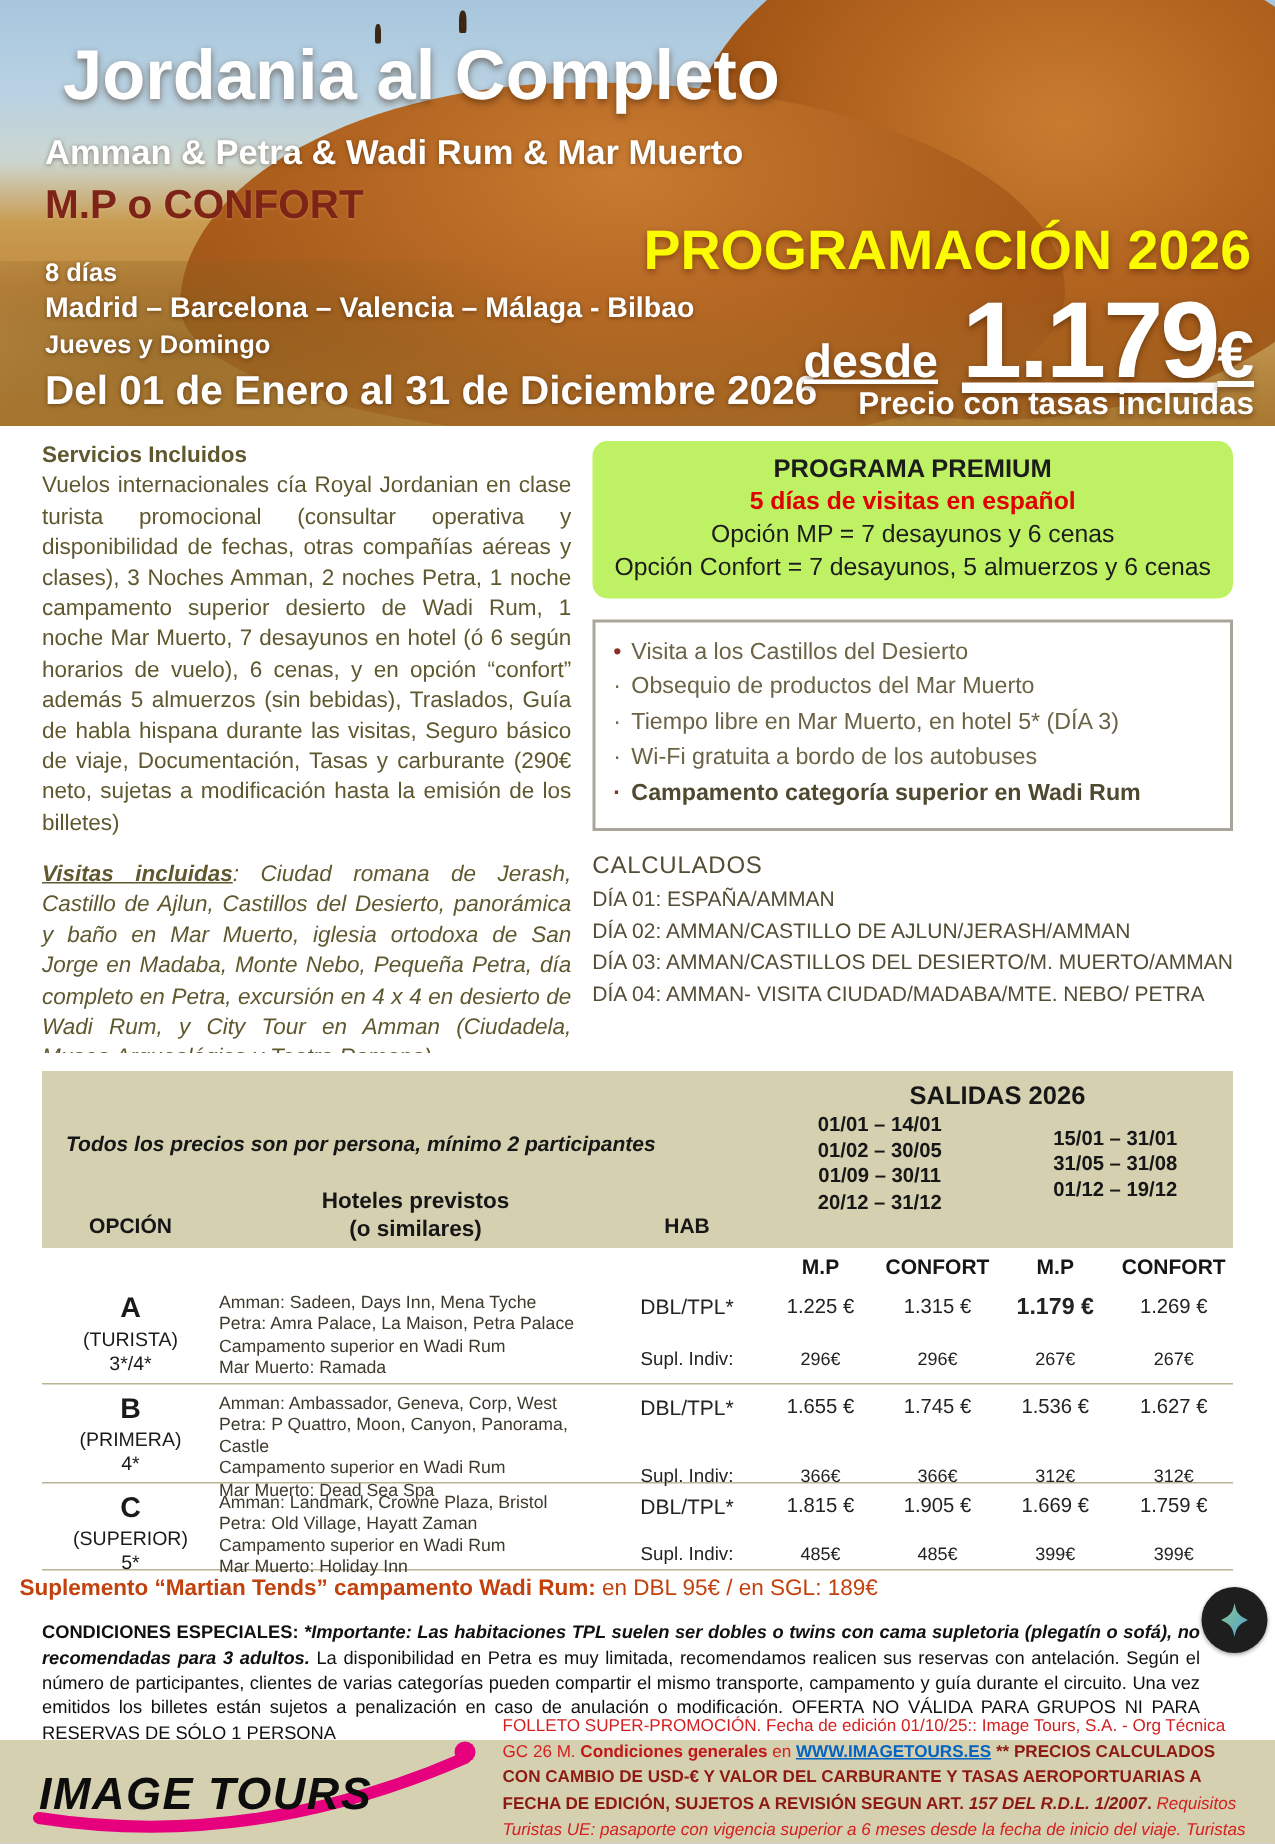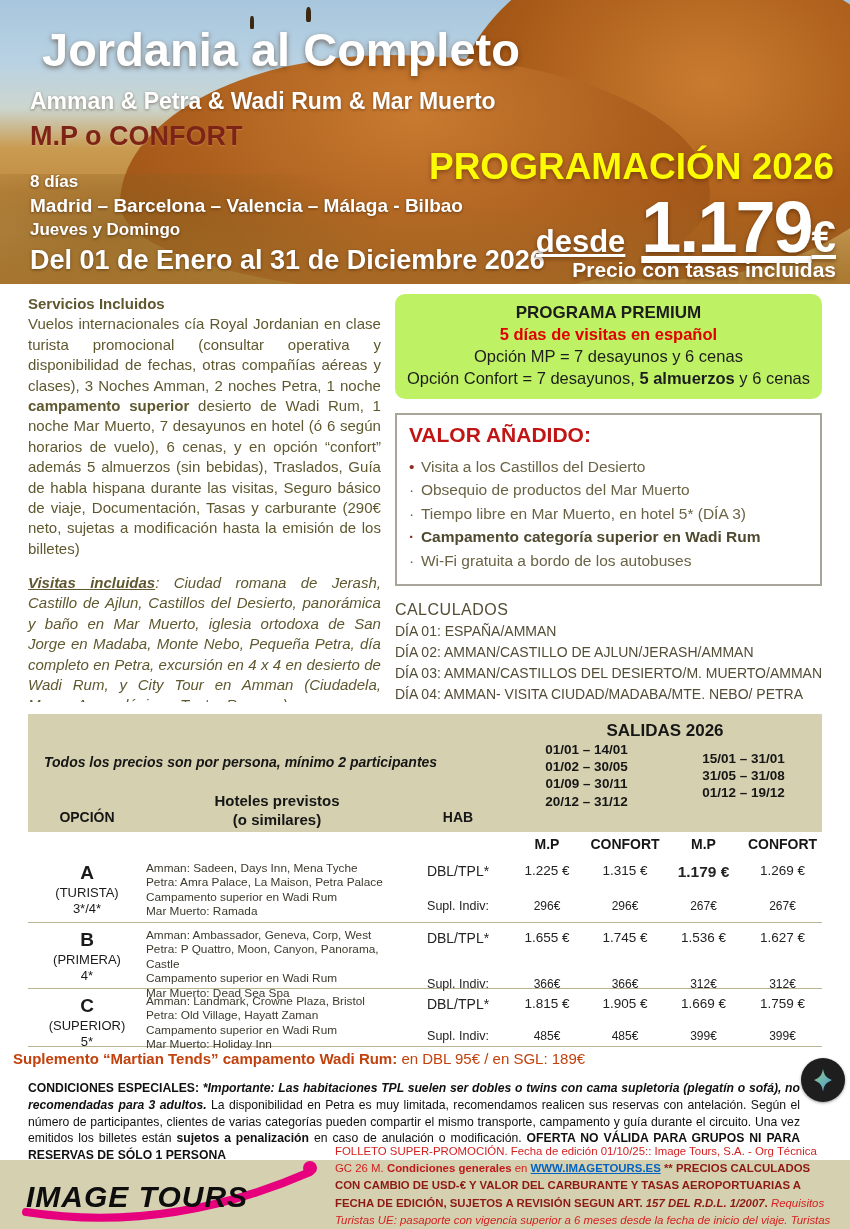--- a/index.html
+++ b/index.html
@@ -79,21 +79,21 @@
   .hp-cur { font-size: 44px; font-weight: bold; }
   .hp-note { font-size: 21px; font-weight: bold; margin-top: -4px; }
 
   
   .main { display: flex; gap: 14px; padding: 10px 28px 0; height: 418px; overflow: hidden; }
   .col-left { width: 406px; color: #5f582f; font-size: 15px; line-height: 1.36; text-align: justify; }
   .sec-title { font-weight: bold; font-size: 15px; }
   .col-left p { margin-bottom: 0; }
   .visitas { font-style: italic; margin-top: 14px; }
   .visitas .lead { font-weight: bold; text-decoration: underline; }
-  .b { font-weight: bold; }
+  .b { font-weight: normal; }
 
   .col-right { flex: 1; }
   .premium-box {
     background: #bef264; border-radius: 10px; padding: 8px 8px 9px; text-align: center;
     color: #1c1c1c; font-size: 16.5px; line-height: 1.32;
   }
   .premium-box .l1 { font-weight: bold; font-size: 17px; }
   .premium-box .l2 { font-weight: bold; color: #e00000; font-size: 16.5px; }
   .valor-box {
     margin-top: 14px; border: 2px solid #a9a59b; background: #fff; padding: 8px 12px 12px;
@@ -221,27 +221,26 @@
 
     <div class="col-right">
       <div class="premium-box">
         <div class="l1">PROGRAMA PREMIUM</div>
         <div class="l2">5 días de visitas en español</div>
         <div>Opción MP = 7 desayunos y 6 cenas</div>
         <div><span>Opción Confort = 7 desayunos, </span><span class="b">5 almuerzos</span><span> y 6 cenas</span></div>
       </div>
 
       <div class="valor-box">
-        <div class="valor-title">VALOR AÑADIDO:</div>
         <ul>
           <li class="valor-item accent"><span class="dot">•</span><span>Visita a los Castillos del Desierto</span></li>
           <li class="valor-item"><span class="dot">·</span><span>Obsequio de productos del Mar Muerto</span></li>
           <li class="valor-item"><span class="dot">·</span><span>Tiempo libre en Mar Muerto, en hotel 5* (DÍA 3)</span></li>
+          <li class="valor-item"><span class="dot">·</span><span>Wi-Fi gratuita a bordo de los autobuses</span></li>
           <li class="valor-item accent last"><span class="dot">·</span><span>Campamento categoría superior en Wadi Rum</span></li>
-          <li class="valor-item"><span class="dot">·</span><span>Wi-Fi gratuita a bordo de los autobuses</span></li>
         </ul>
       </div>
 
       <div class="itinerario">
         <div class="itin-title">CALCULADOS</div>
         <div class="itin-day">DÍA 01: ESPAÑA/AMMAN</div>
         <div class="itin-day">DÍA 02: AMMAN/CASTILLO DE AJLUN/JERASH/AMMAN</div>
         <div class="itin-day">DÍA 03: AMMAN/CASTILLOS DEL DESIERTO/M. MUERTO/AMMAN</div>
         <div class="itin-day">DÍA 04: AMMAN- VISITA CIUDAD/MADABA/MTE. NEBO/ PETRA</div>
 

